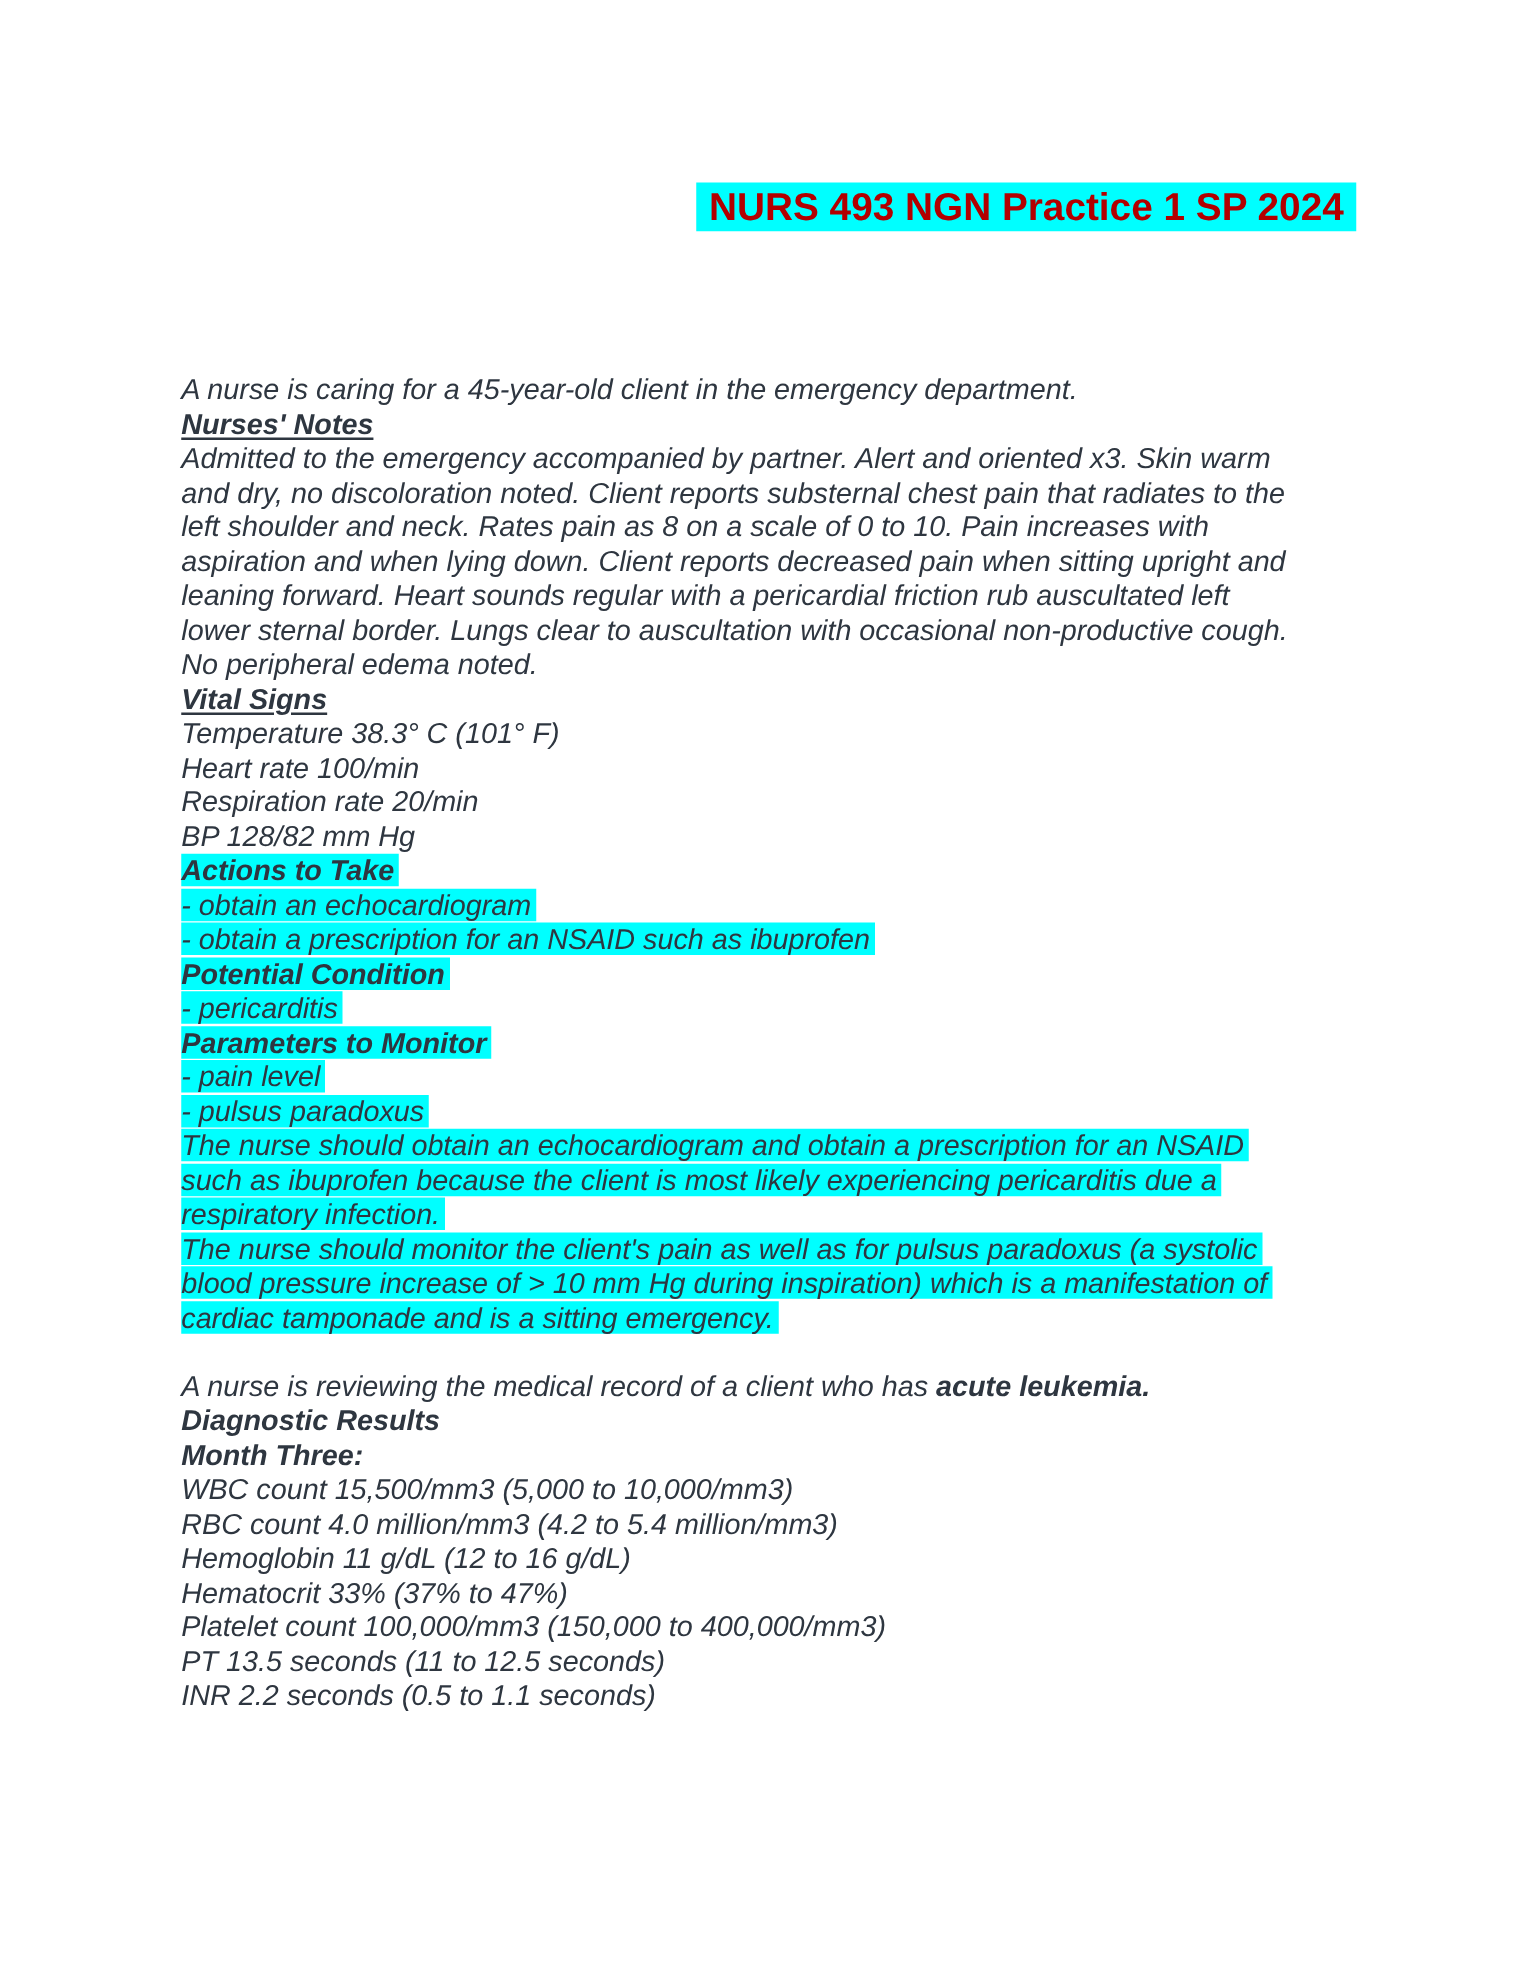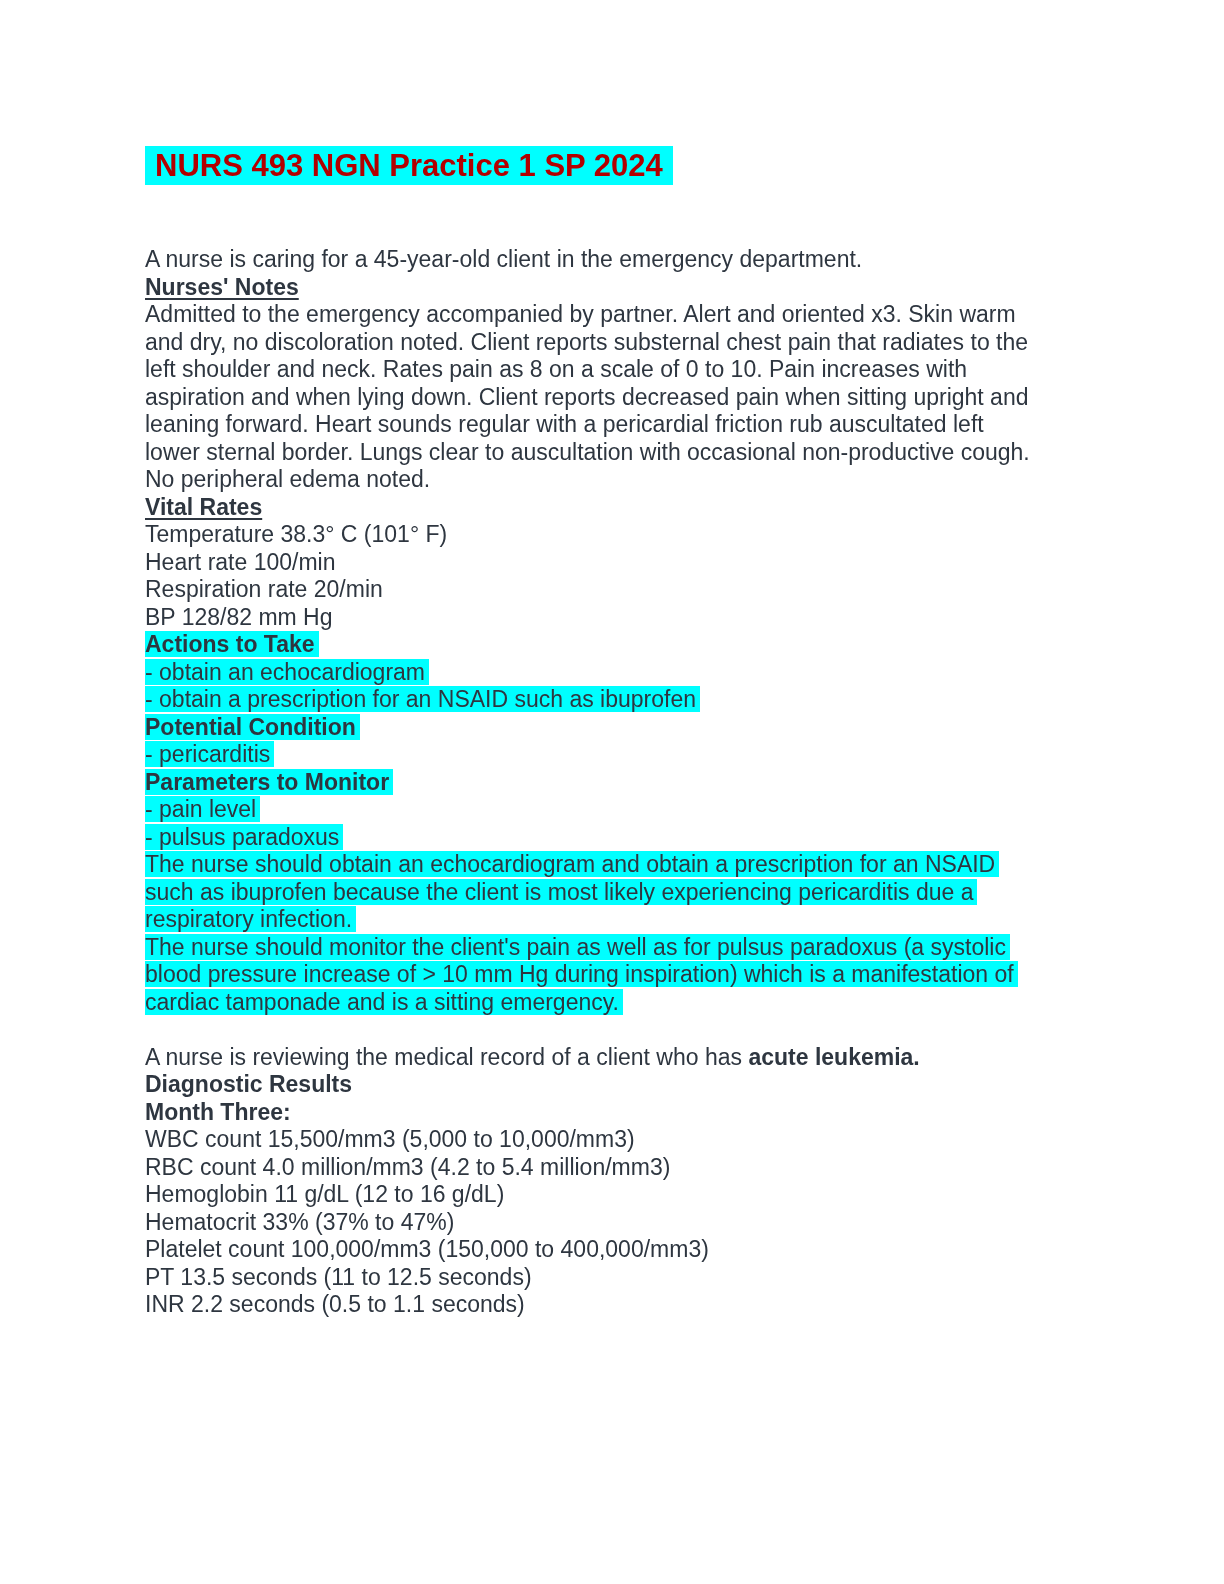--- a/index.html
+++ b/index.html
@@ -18,40 +18,40 @@
     color: var(--text);
     overflow: hidden;
   }
   .content {
     position: absolute;
     left: 145px;
     top: 143px;
     width: 940px;
   }
   .title-row {
-    text-align: left;
-    margin-bottom: 58px;
+    text-align: right;
+    margin-bottom: 110px;
     line-height: 45px;
     height: 45px;
   }
   .title-hl {
     background: var(--hl);
     color: var(--title-red);
     font-weight: bold;
     font-size: 31px;
     padding: 2px 10px;
     white-space: pre;
   }
   .line {
     font-size: 23px;
     line-height: 27.5px;
     white-space: pre;
     min-height: 27.5px;
   }
-  .line span { white-space: pre; }
+  .line span { white-space: pre; font-style: italic; }
   .b { font-weight: bold; }
   .u { text-decoration: underline; text-decoration-thickness: 2px; text-underline-offset: 3px; }
   .h { background: var(--hl); padding-right: 4px; }
 </style>
 </head>
 <body>
 
 <div class="page">
   <div class="content">
     <div class="title-row">
@@ -60,21 +60,21 @@
     <div>
         <div class="line"><span>A nurse is caring for a 45-year-old client in the emergency department.</span></div>
         <div class="line"><span class="b u">Nurses' Notes</span></div>
         <div class="line"><span>Admitted to the emergency accompanied by partner. Alert and oriented x3. Skin warm</span></div>
         <div class="line"><span>and dry, no discoloration noted. Client reports substernal chest pain that radiates to the</span></div>
         <div class="line"><span>left shoulder and neck. Rates pain as 8 on a scale of 0 to 10. Pain increases with</span></div>
         <div class="line"><span>aspiration and when lying down. Client reports decreased pain when sitting upright and</span></div>
         <div class="line"><span>leaning forward. Heart sounds regular with a pericardial friction rub auscultated left</span></div>
         <div class="line"><span>lower sternal border. Lungs clear to auscultation with occasional non-productive cough.</span></div>
         <div class="line"><span>No peripheral edema noted.</span></div>
-        <div class="line"><span class="b u">Vital Rates</span></div>
+        <div class="line"><span class="b u">Vital Signs</span></div>
         <div class="line"><span>Temperature 38.3° C (101° F)</span></div>
         <div class="line"><span>Heart rate 100/min</span></div>
         <div class="line"><span>Respiration rate 20/min</span></div>
         <div class="line"><span>BP 128/82 mm Hg</span></div>
         <div class="line"><span class="b h">Actions to Take</span></div>
         <div class="line"><span class="h">- obtain an echocardiogram</span></div>
         <div class="line"><span class="h">- obtain a prescription for an NSAID such as ibuprofen</span></div>
         <div class="line"><span class="b h">Potential Condition</span></div>
         <div class="line"><span class="h">- pericarditis</span></div>
         <div class="line"><span class="b h">Parameters to Monitor</span></div>

